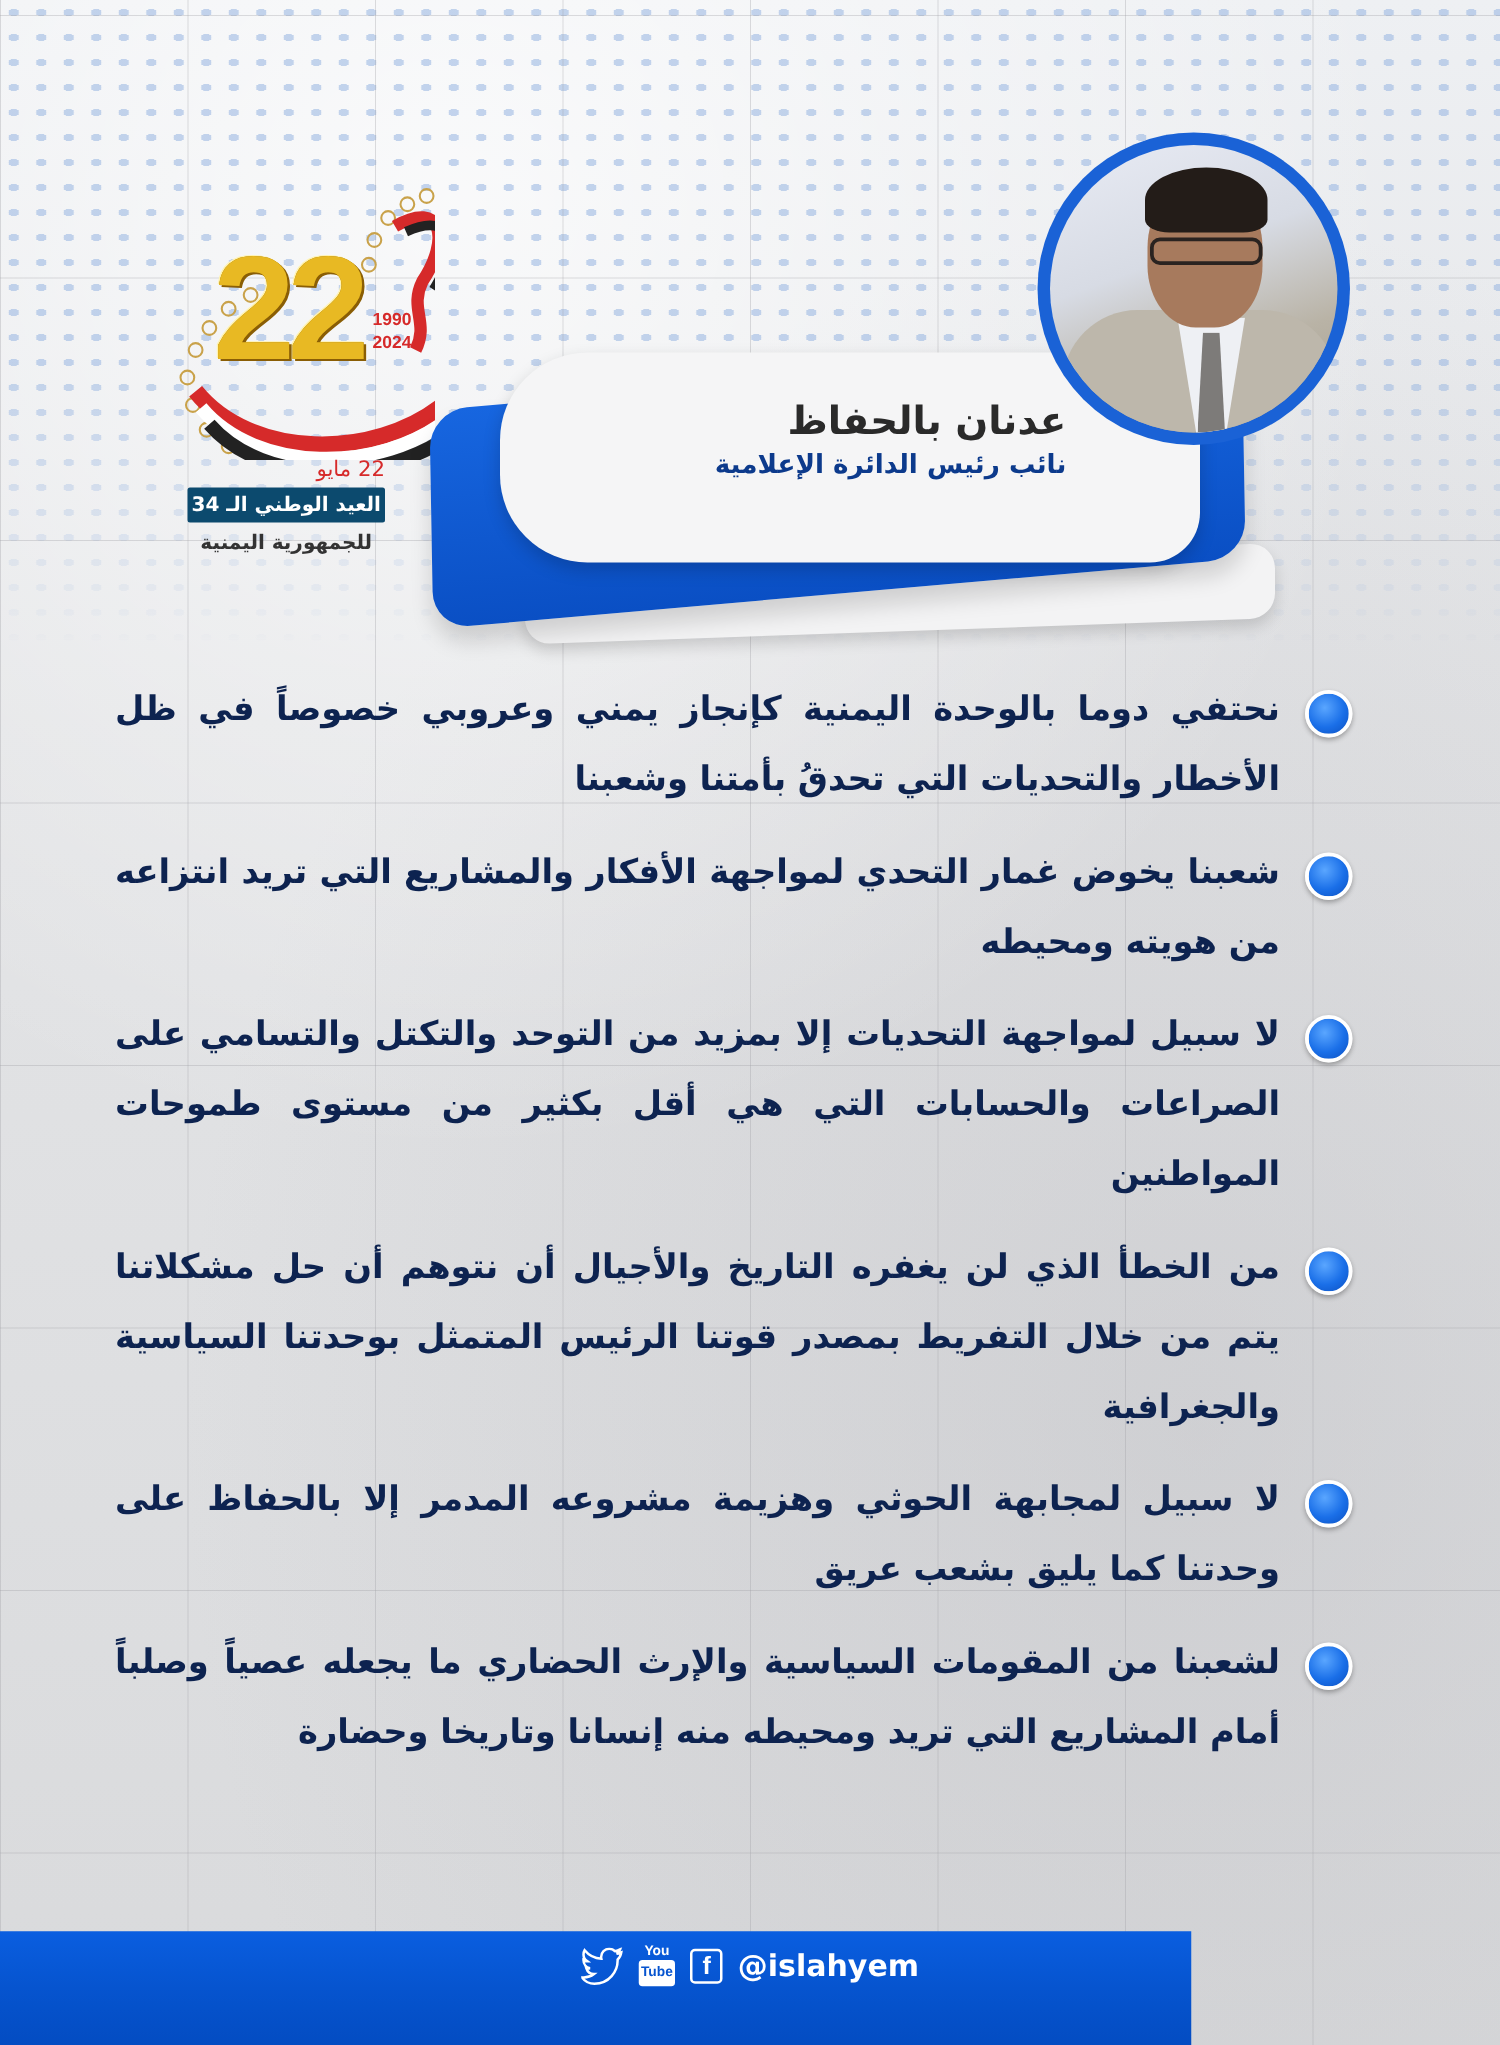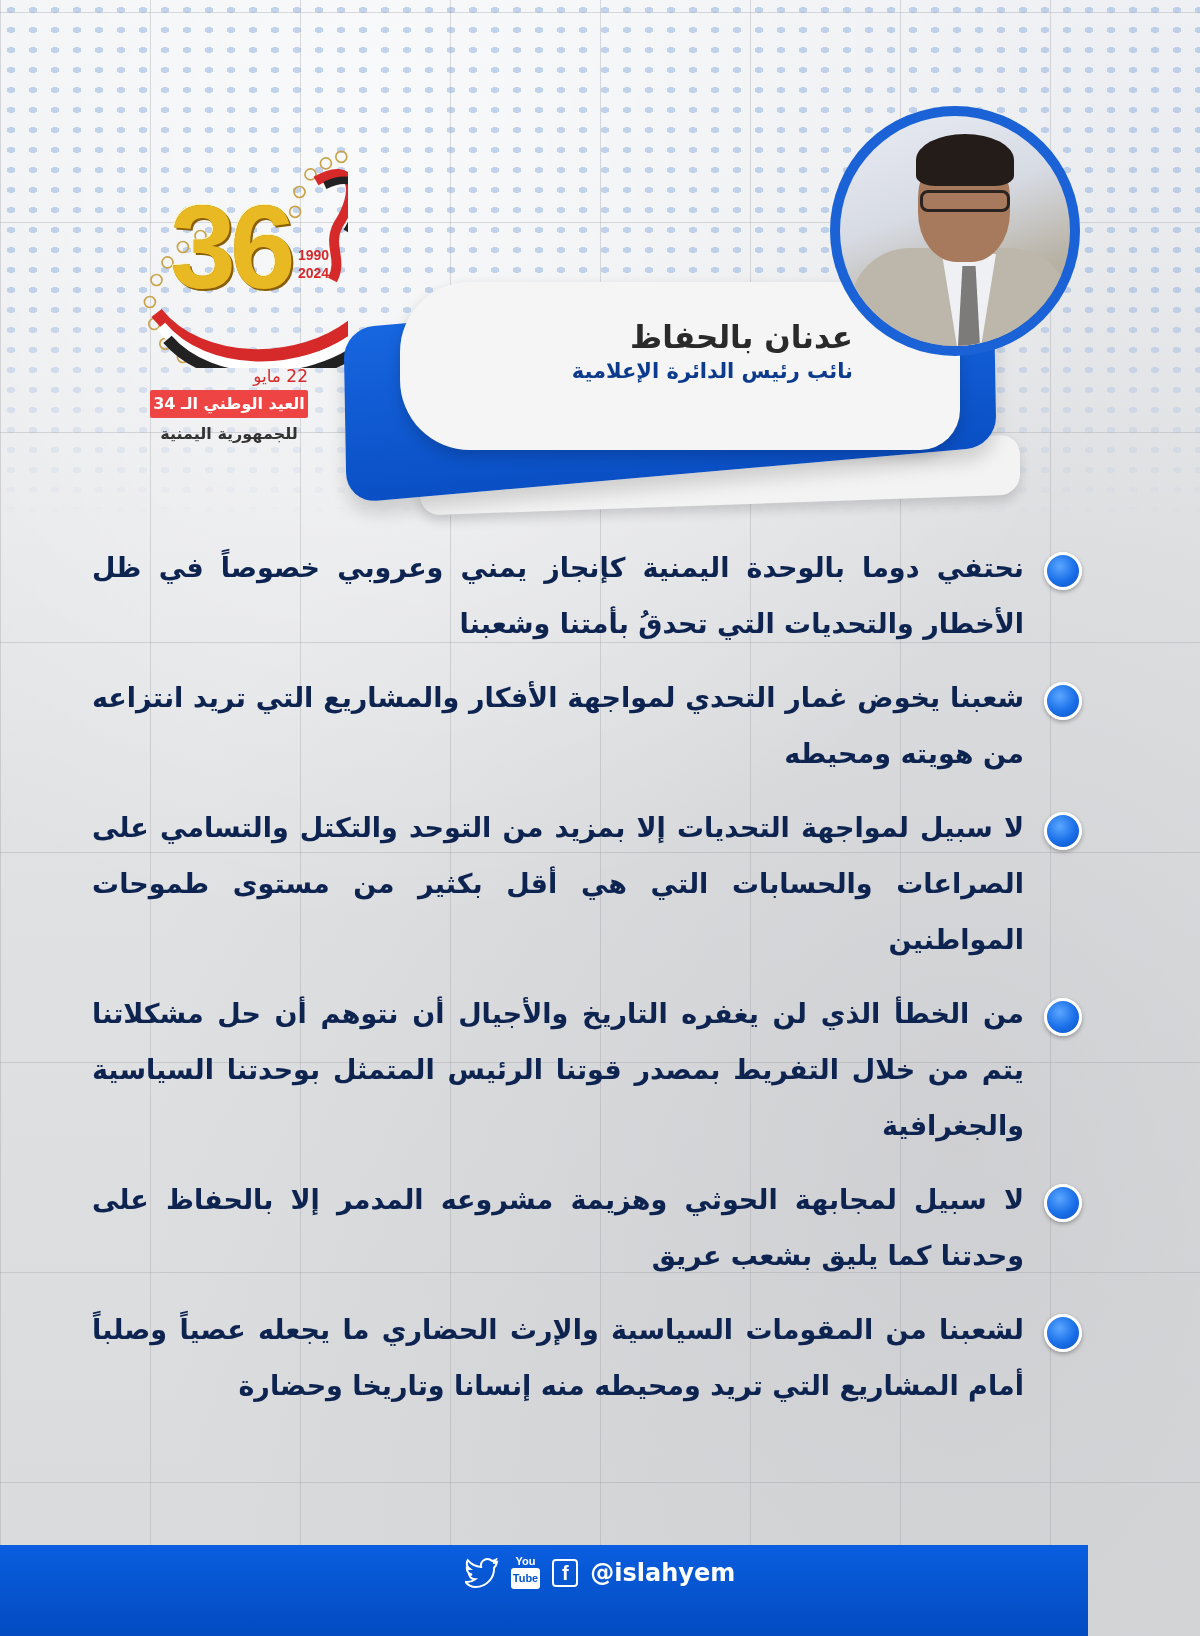--- a/index.html
+++ b/index.html
@@ -48,21 +48,21 @@
     font-family:"Liberation Sans", sans-serif; font-weight:bold;
     font-size:14px; line-height:18px; color:#d62a2a;
   }
   .logo-date {
     position:absolute; left:72px; top:218px; width:128px; text-align:right;
     font-family:"DejaVu Sans", sans-serif; font-weight:normal; font-size:17px; color:#d62a2a;
     direction:rtl;
   }
   .logo-red {
     position:absolute; left:42px; top:242px; width:158px; height:28px;
-    background:#ef4444; color:#fff; border-radius:2px;
+    background:#0c4a6e; color:#fff; border-radius:2px;
     font-family:"DejaVu Sans", sans-serif; font-weight:bold; font-size:16px;
     line-height:28px; text-align:center; direction:rtl;
   }
   .logo-country {
     position:absolute; left:42px; top:276px; width:158px; text-align:center;
     font-family:"DejaVu Sans", sans-serif; font-weight:bold; font-size:16px; color:#333;
     direction:rtl;
   }
   
   .card-blue {
@@ -135,21 +135,21 @@
     font-family:"DejaVu Sans", sans-serif; font-weight:bold; font-size:27px; line-height:56px;
     color:#0d2350; text-align:justify; text-align-last:right;
   }
   .bullet {
     position:absolute; right:0; top:12px; width:32px; height:32px; border-radius:50%;
     background:radial-gradient(circle at 40% 35%, #5aa6ff 0%, #1a6fe8 55%, #0b4fc0 100%);
     border:3px solid #ffffff; box-shadow:0 2px 4px rgba(0,0,0,0.3);
   }
   
   .footer {
-    position:absolute; left:0; top:1545px; width:1088px; height:91px;
+    position:absolute; left:0; top:1545px; width:953px; height:91px;
     background:linear-gradient(180deg,#0a5ee0 0%, #0654cf 50%, #034cc2 100%);
   }
   .social {
     position:absolute; left:0; top:0; width:1200px; height:55px;
     display:flex; justify-content:center; align-items:center; gap:12px;
     color:#fff;
   }
   .social .icon { display:inline-flex; align-items:center; justify-content:center; }
   .handle {
     font-family:"DejaVu Sans", sans-serif; font-weight:bold; font-size:24px; color:#fff;
@@ -195,21 +195,21 @@
         <circle cx="188" cy="8" r="5"></circle>
       <circle cx="150" cy="40" r="5"></circle>
         <circle cx="146" cy="58" r="5"></circle>
     </g>
     <path d="M20 150 C 60 200, 150 200, 200 160" stroke="#d62a2a" stroke-width="12" fill="none"></path>
     <path d="M24 162 C 64 210, 154 210, 204 170" stroke="#ffffff" stroke-width="10" fill="none"></path>
     <path d="M30 174 C 70 220, 158 218, 208 180" stroke="#222222" stroke-width="10" fill="none"></path>
     <path d="M165 30 C 200 10, 205 40, 185 70 C 175 90, 190 100, 180 120" stroke="#d62a2a" stroke-width="9" fill="none"></path>
     <path d="M173 34 C 208 18, 212 46, 193 76" stroke="#222" stroke-width="7" fill="none"></path>
   </svg>
-  <div class="logo-22">36</div>
+  <div class="logo-22">22</div>
   <div class="logo-years">
     <div>1990</div>
     <div>2024</div>
   </div>
   <div class="logo-date">22 مايو</div>
   <div class="logo-red">العيد الوطني الـ 34</div>
   <div class="logo-country">للجمهورية اليمنية</div>
 </div>
 
 <div class="card-blue2"></div>

